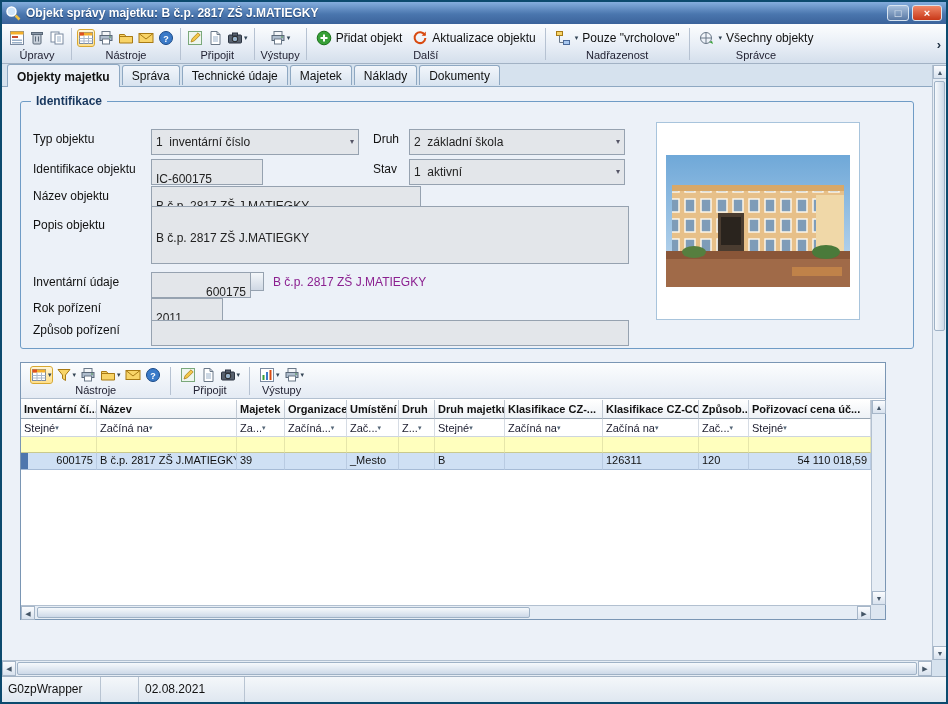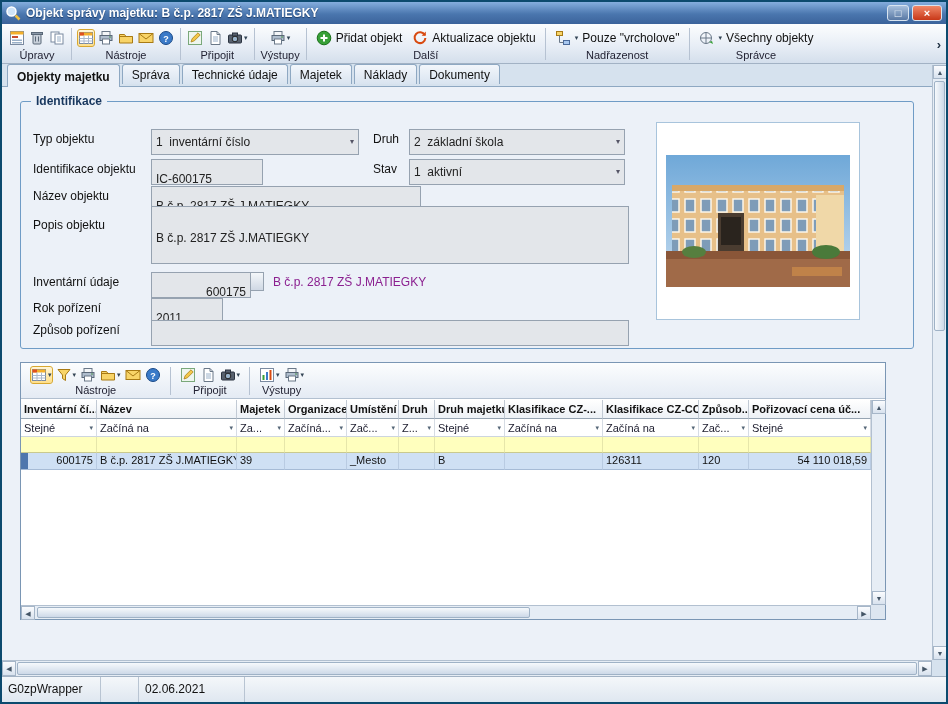--- a/index.html
+++ b/index.html
@@ -18,21 +18,21 @@
 .tb-icons{display:flex;align-items:center;gap:4px;height:21px}
 .tb-label{font-size:11px;color:#223;line-height:13px;white-space:nowrap}
 .tb-sep{width:1px;background:#b6c2d2;margin:3px 1px}
 .icon16{width:16px;height:16px;display:block;flex:0 0 auto}
 .ibtn{display:inline-flex;align-items:center;gap:1px}
 .chev{font-size:7px;color:#345;line-height:1}
 .tb-btn{display:flex;align-items:center;gap:4px;padding:1px 3px;white-space:nowrap}
 .hl{background:linear-gradient(#fff6d8,#ffdf8a);outline:1px solid #d8a830;border-radius:2px}
 .tb-overflow{margin-left:auto;align-self:center;color:#234;font-weight:bold;padding:0 3px;font-size:13px}
 
-.tabbar{position:absolute;left:0;top:62px;width:944px;height:23px;display:flex;align-items:flex-start;padding:0 5px;border-bottom:1px solid #8ea8c2;background:#d6e2ee}
+.tabbar{position:absolute;left:0;top:62px;width:944px;height:23px;display:flex;align-items:center;padding:0 5px;border-bottom:1px solid #8ea8c2;background:#d6e2ee}
 .tab{height:20px;padding:3px 9px 0;margin-right:2px;border:1px solid #8ea8c2;border-bottom:none;border-radius:3px 3px 0 0;background:linear-gradient(#f2f6fb,#d9e4f0);white-space:nowrap}
 .tab.active{height:23px;margin-bottom:-1px;background:#ecf1f8;font-weight:bold;padding-top:5px;position:relative;z-index:3}
 
 .content{position:absolute;left:0;top:85px;width:930px;height:573px;background:#ecf1f8}
 .groupbox{position:absolute;left:18px;top:14px;width:894px;height:248px;border:1px solid #6f9cc6;border-radius:3px}
 .gb-legend{position:absolute;left:10px;top:-8px;background:#ecf1f8;padding:0 5px;font-weight:bold;color:#17365d}
 .flabel{position:absolute;white-space:nowrap}
 .fld{position:absolute;height:19px;background:#e3e6ea;border:1px solid #96a2b0;padding:12px 4px;white-space:pre;overflow:hidden;color:#222}
 .sel{display:flex;align-items:center;justify-content:space-between;gap:4px}
 .sel .chev{color:#556;font-size:8px}
@@ -43,21 +43,21 @@
 .photo-frame{position:absolute;left:635px;top:20px;width:204px;height:198px;background:#fff;border:1px solid #a8c4dc;display:flex;align-items:center;justify-content:center}
 
 .grid-panel{position:absolute;left:18px;top:275px;width:866px;height:258px;border:1px solid #7a96b4;background:#fff}
 .g-toolbar{position:absolute;left:0;top:0;right:0;height:36px;background:linear-gradient(#fcfdfe,#e4ebf4);border-bottom:1px solid #b2c0d0;display:flex;padding:1px 2px 0}
 .g-tb-group{display:flex;flex-direction:column;align-items:center;justify-content:space-between;padding:1px 8px}
 .g-body{position:absolute;left:0;top:37px;right:14px;bottom:14px;overflow:hidden;background:#fff}
 .g-row{display:flex;position:relative}
 .gc{flex:0 0 auto;overflow:hidden;white-space:nowrap}
 .c0{width:76px}.c1{width:140px}.c2{width:48px}.c3{width:62px}.c4{width:52px}.c5{width:36px}.c6{width:70px}.c7{width:98px}.c8{width:96px}.c9{width:50px}.c10{width:120px;flex:1 1 auto}
 .hc{font-weight:bold;font-size:11px;padding:3px 3px 2px;background:linear-gradient(#ffffff,#edf1f6);border-right:1px solid #c2cad4;border-bottom:1px solid #96a4b2;height:19px}
-.fc{display:flex;align-items:center;justify-content:space-between;font-size:11px;padding:1px 3px;background:#fff;border-right:1px solid #d6dce4;border-bottom:1px solid #cdd5de;height:18px;color:#223}
+.fc{display:flex;align-items:center;font-size:11px;padding:1px 3px;background:#fff;border-right:1px solid #d6dce4;border-bottom:1px solid #cdd5de;height:18px;color:#223}
 .fc .chev{font-size:7px;color:#567}
 .yc{background:#ffffbe;border-right:1px solid #e6e6aa;border-bottom:1px solid #c9c98f;height:16px}
 .dc{background:#cfe0f4;font-size:11px;padding:1px 3px;border-right:1px solid #b9cbe2;border-bottom:1px solid #a6bbd6;height:17px}
 .num{text-align:right}
 .data-row::before{content:"";position:absolute;left:0;top:0;bottom:1px;width:7px;background:#4f77ad;z-index:2}
 
 .sbtn{flex:0 0 auto;width:14px;height:14px;background:linear-gradient(#fbfcfe,#d8e2ee);border:1px solid #a6b6c8;color:#456;display:flex;align-items:center;justify-content:center;font-size:7px;line-height:1}
 .g-vscroll{position:absolute;top:37px;right:0;bottom:14px;width:14px;background:#e6edf5;border-left:1px solid #b2c0d0;display:flex;flex-direction:column;justify-content:space-between}
 .g-hscroll{position:absolute;left:0;bottom:0;right:14px;height:14px;background:#e6edf5;border-top:1px solid #b2c0d0;display:flex}
 .g-corner{position:absolute;right:0;bottom:0;width:14px;height:14px;background:#dde6f0}
@@ -518,17 +518,17 @@
   </div>
   <div class="o-hscroll">
     <div class="sbtn">◀</div>
     <div class="o-hthumb"></div>
     <div class="sbtn">▶</div>
   </div>
 
   <div class="statusbar">
     <div class="sb-cell sb1">G0zpWrapper</div>
     <div class="sb-cell sb3"></div>
-    <div class="sb-cell sb4">02.06.2021</div>
+    <div class="sb-cell sb4">02.08.2021</div>
     <div class="sb-cell sb5"></div>
   </div>
 
 </div>
 
 </body></html>

